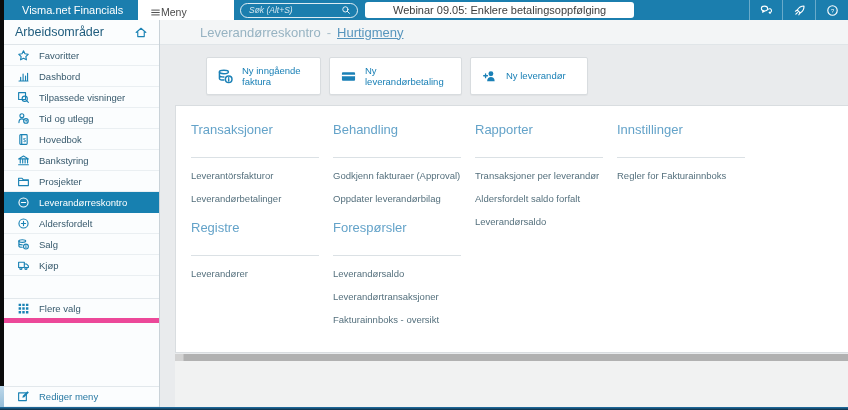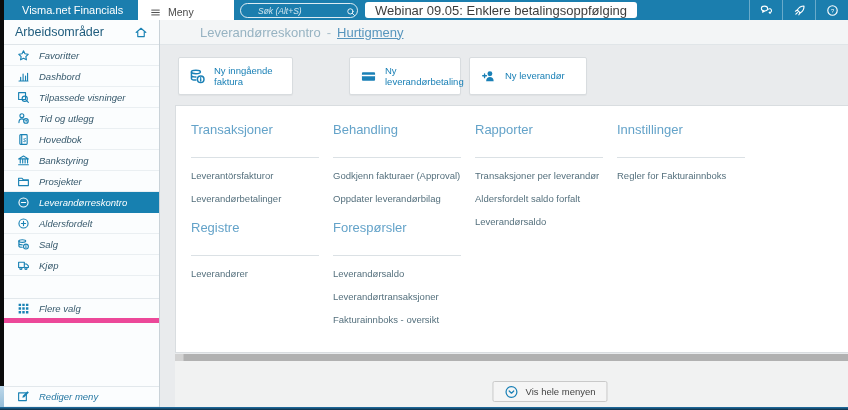--- a/index.html
+++ b/index.html
@@ -7,54 +7,54 @@
   #frame{position:relative;width:848px;height:410px;background:#e9ebed;overflow:hidden;}
   
   .edge-left{position:absolute;left:0;top:0;width:4px;height:386px;background:#0b0b0b;z-index:60;}
   .edge-left-b{position:absolute;left:0;top:386px;width:4px;height:24px;background:linear-gradient(#bdd8ea,#8fb9d6);z-index:60;}
   .edge-bottom{position:absolute;left:0;bottom:0;width:100%;height:3px;background:linear-gradient(#2273a8,#0d2c42);z-index:60;}
   .app{position:absolute;left:4px;top:0;right:0;bottom:3px;display:flex;flex-direction:column;}
 
   
   .topbar{height:20px;background:#1b7eae;display:flex;align-items:stretch;color:#fff;flex:0 0 20px;}
   .brand{display:flex;align-items:center;gap:14px;padding:0 10px 0 8px;font-size:11px;white-space:nowrap;width:124px;margin-left:10px;}
-  .menu-tab{background:#fff;color:#4a4a4a;display:flex;align-items:center;gap:7px;padding:12px 12px;width:96px;font-size:10.5px;}
+  .menu-tab{background:#fff;color:#4a4a4a;display:flex;align-items:center;gap:0;padding:12px 12px;width:96px;font-size:10.5px;}
   .search-wrap{display:flex;align-items:center;margin-left:6px;}
-  .search-pill{width:118px;height:15px;border:1px solid rgba(255,255,255,.85);border-radius:8px;display:flex;align-items:flex-end;padding:0 15px;}
+  .search-pill{width:118px;height:15px;border:1px solid rgba(255,255,255,.85);border-radius:8px;display:flex;align-items:center;padding:0 6px;}
   .search-pill input{flex:1;background:transparent;border:none;outline:none;color:#fff;font-size:8.5px;font-style:italic;width:90px;}
   .search-pill input::placeholder{color:rgba(255,255,255,.8);font-style:italic;}
-  .webinar{margin-left:7px;align-self:center;height:16px;background:#fff;border-radius:3px;color:#3c3c3c;font-size:13px;display:flex;align-items:center;padding:0 10px;white-space:nowrap;}
+  .webinar{margin-left:7px;align-self:center;height:16px;background:#fff;border-radius:3px;color:#3c3c3c;font-size:11px;display:flex;align-items:center;padding:0 28px;white-space:nowrap;}
   .tb-spacer{flex:1;}
   .tb-cell{width:33px;display:flex;align-items:center;justify-content:center;border-left:1px solid rgba(255,255,255,.35);}
 
   
   .body-row{flex:1;display:flex;min-height:0;}
   .sidebar{width:156px;background:#fbfdfe;border-right:1px solid #c9d2d8;display:flex;flex-direction:column;}
   .sb-header{height:25px;display:flex;align-items:center;padding:0 11px;border-bottom:1px solid #dfe5e9;color:#1f5c7d;font-size:12.5px;justify-content:space-between;}
-  .s-item{height:21px;display:flex;align-items:center;gap:9px;padding:0 0 0 13px;border-bottom:1px solid #eaeff2;color:#37596c;font-size:9.5px;cursor:pointer;white-space:nowrap;font-style:italic;}
+  .s-item{height:21px;display:flex;align-items:center;gap:9px;padding:0 0 0 13px;border-bottom:1px solid #eaeff2;color:#37596c;font-size:9.5px;cursor:pointer;white-space:nowrap;}
   .s-item .ic-wrap{color:#1a82b4;display:flex;}
   .s-item.sel{background:#1780b0;color:#fff;border-bottom-color:#1780b0;}
   .s-item.sel .ic-wrap{color:#fff;}
   .sb-gap{height:22px;}
   .s-more{height:25px;border-top:1px solid #e2e8ec;border-bottom:5px solid #ec4899;}
   .sb-flex{flex:1;}
   .s-edit{height:21px;border-top:1px solid #e2e8ec;color:#2879a3;}
   .s-edit .ic-wrap{color:#1a82b4;}
 
   
   .main{flex:1;display:flex;flex-direction:column;min-width:0;}
   .breadcrumb-bar{height:25px;background:#f3f5f6;border-bottom:1px solid #e0e5e8;display:flex;align-items:center;padding-left:40px;font-size:13px;gap:6px;white-space:nowrap;}
   .bc-section{color:#97b3c2;}
   .bc-sep{color:#a9bfcb;}
   .bc-page{color:#5795bd;text-decoration:underline;}
   .content{position:relative;flex:1;background:#e9ebed;min-height:0;}
   .cards{position:absolute;left:18px;top:12px;display:flex;gap:8px;}
   .card{height:38px;background:#fff;border:1px solid #d8dcdf;border-radius:2px;box-shadow:0 1px 1px rgba(0,0,0,.04);display:flex;align-items:center;gap:8px;padding:0 10px;cursor:pointer;color:#1a80b6;}
   .card .c-label{font-size:9.5px;line-height:1.2;max-width:78px;}
-  .card1{width:115px;}.card2{width:112px;margin-left:48px;}.card3{width:118px;}
+  .card1{width:115px;margin-left:28px;}.card2{width:133px;}.card3{width:118px;}
   .panel{position:absolute;left:15px;right:0;top:60px;height:248px;background:#fff;border:1px solid #d9dde0;border-right:none;display:flex;padding:16px 0 0 15px;}
   .mcol{width:142px;flex:0 0 142px;}
   .m-head{font-size:13px;color:#64a3c9;padding-bottom:20px;border-bottom:1px solid #dbe1e5;width:128px;white-space:nowrap;}
   .m-item{font-size:9.5px;color:#55707d;margin-top:12px;white-space:nowrap;cursor:pointer;}
   .m-head.second{margin-top:16px;}
   .hscroll{position:absolute;left:15px;right:0;top:309px;height:7px;background:#e4e4e4;display:flex;}
   .hs-btn{width:9px;background:#d2d2d2;border-right:1px solid #c2c2c2;}
   .hs-thumb{flex:1;background:#b1b1b1;}
   .lower{position:absolute;left:15px;right:0;top:316px;bottom:0;background:#f1f2f2;}
   .show-all{position:absolute;left:calc(50% + 46px);top:336px;transform:translateX(-50%);height:21px;background:#f5f5f5;border:1px solid #c9c9c9;border-radius:2px;display:flex;align-items:center;gap:7px;padding:0 11px;font-size:9.5px;color:#444;cursor:pointer;white-space:nowrap;}
@@ -346,27 +346,18 @@
             </div>
           </div>
 
           <div class="hscroll">
             <div class="hs-btn"></div>
             <div class="hs-thumb"></div>
           </div>
 
           <div class="lower"></div>
 
-          <button class="show-all">
-            <span class="ic-wrap">
-              <svg class="ic" width="14" height="14" viewBox="0 0 16 16">
-                  <circle cx="8" cy="8" r="6.2"></circle>
-                  <path d="M5.4 6.8L8 9.4l2.6-2.6"></path>
-                </svg>
-            </span>
-            <span>Vis hele menyen</span>
-          </button>
 
         </div>
       </div>
     </div>
   </div>
 </div>
 
 </body></html>

